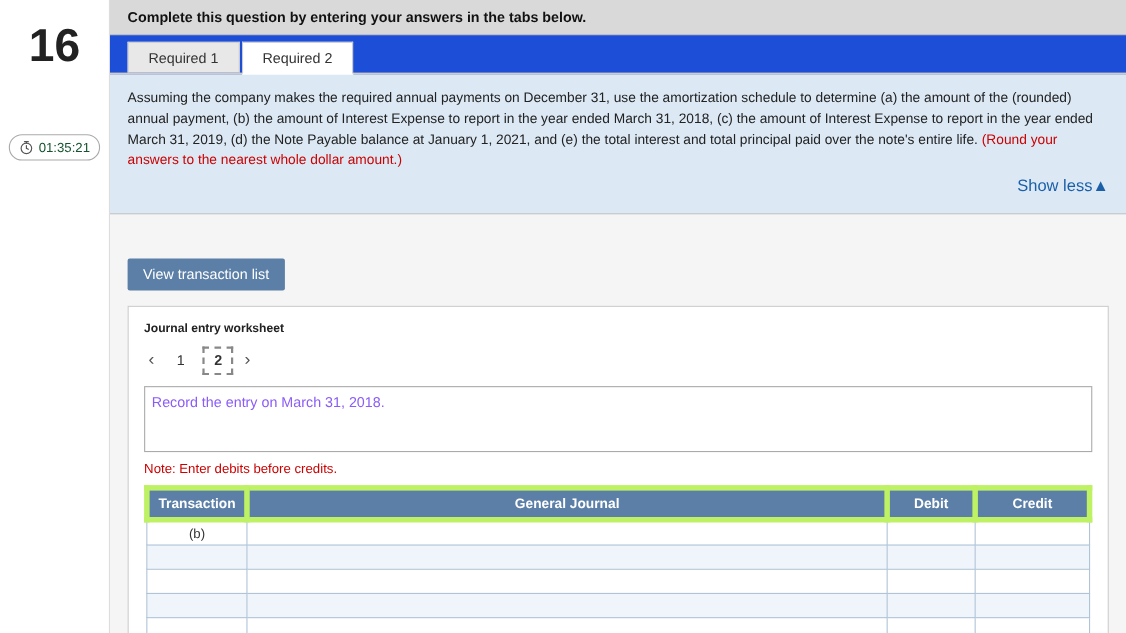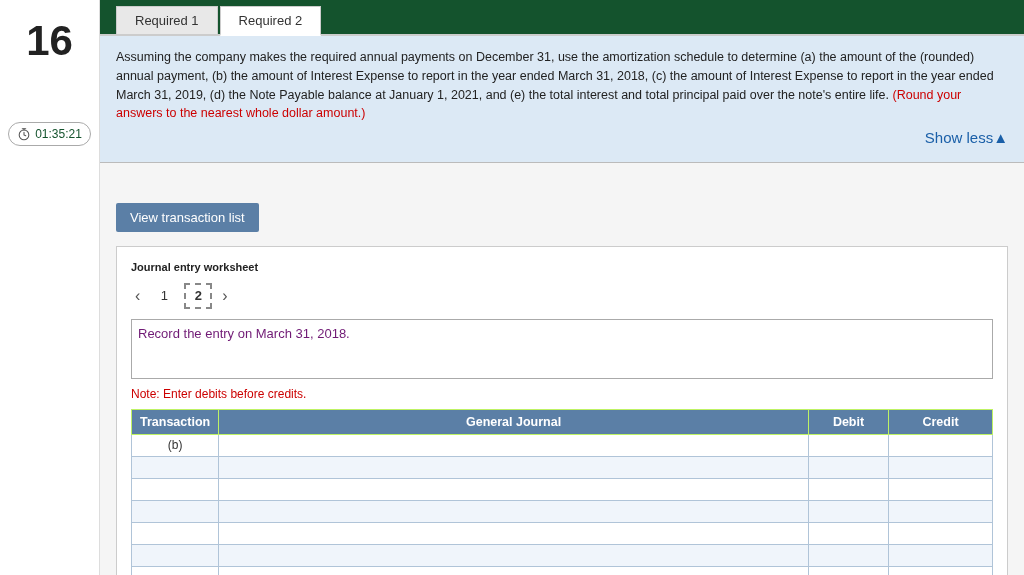--- a/index.html
+++ b/index.html
@@ -55,21 +55,21 @@
       background: #d9d9d9;
       padding: 8px 16px;
       font-weight: bold;
       font-size: 13px;
       color: #111;
       border-bottom: 1px solid #bbb;
     }
 
     
     .tabs-row {
-      background: #14532d;
+      background: #1d4ed8;
       display: flex;
       border-bottom: 2px solid #ccc;
       padding-left: 16px;
       padding-top: 6px;
     }
     .tab {
       padding: 6px 18px;
       font-size: 13px;
       cursor: pointer;
       border: 1px solid #ccc;
@@ -166,21 +166,21 @@
       border: 2px dashed #888;
       font-weight: bold;
     }
 
     
     .entry-text-box {
       border: 1px solid #aaa;
       background: #fff;
       padding: 6px;
       font-size: 13px;
-      color: #701a75;
+      color: #8b5cf6;
       min-height: 60px;
       margin-bottom: 8px;
     }
 
     .note-text {
       color: #cc0000;
       font-size: 12px;
       margin-bottom: 8px;
     }
 
@@ -190,21 +190,21 @@
       border-collapse: collapse;
       font-size: 12.5px;
     }
     .journal-table thead tr {
       background: #5b7fa6;
       color: #fff;
     }
     .journal-table thead th {
       padding: 5px 8px;
       text-align: center;
-      border: 1px solid #bef264;
+      border: 5px solid #bef264;
     }
     .journal-table thead th:first-child {
       text-align: center;
       width: 80px;
     }
     .journal-table tbody tr {
       background: #fff;
     }
     .journal-table tbody tr:nth-child(even) {
       background: #f0f5fb;
@@ -244,20 +244,23 @@
       <path d="M8 6v3l2 1" stroke="#555" stroke-width="1.2" stroke-linecap="round"></path>
       <path d="M6 2h4" stroke="#555" stroke-width="1.2" stroke-linecap="round"></path>
       <path d="M8 2v1.5" stroke="#555" stroke-width="1.2" stroke-linecap="round"></path>
     </svg>
     <span>01:35:21</span>
   </div>
 </div>
 
 <div class="main">
 
+  <div class="instruction-bar">
+    <span>Complete this question by entering your answers in the tabs below.</span>
+  </div>
 
   <div class="tabs-row">
     <div class="tab">
       <span>Required 1</span>
     </div>
     <div class="tab active">
       <span>Required 2</span>
     </div>
   </div>
 

